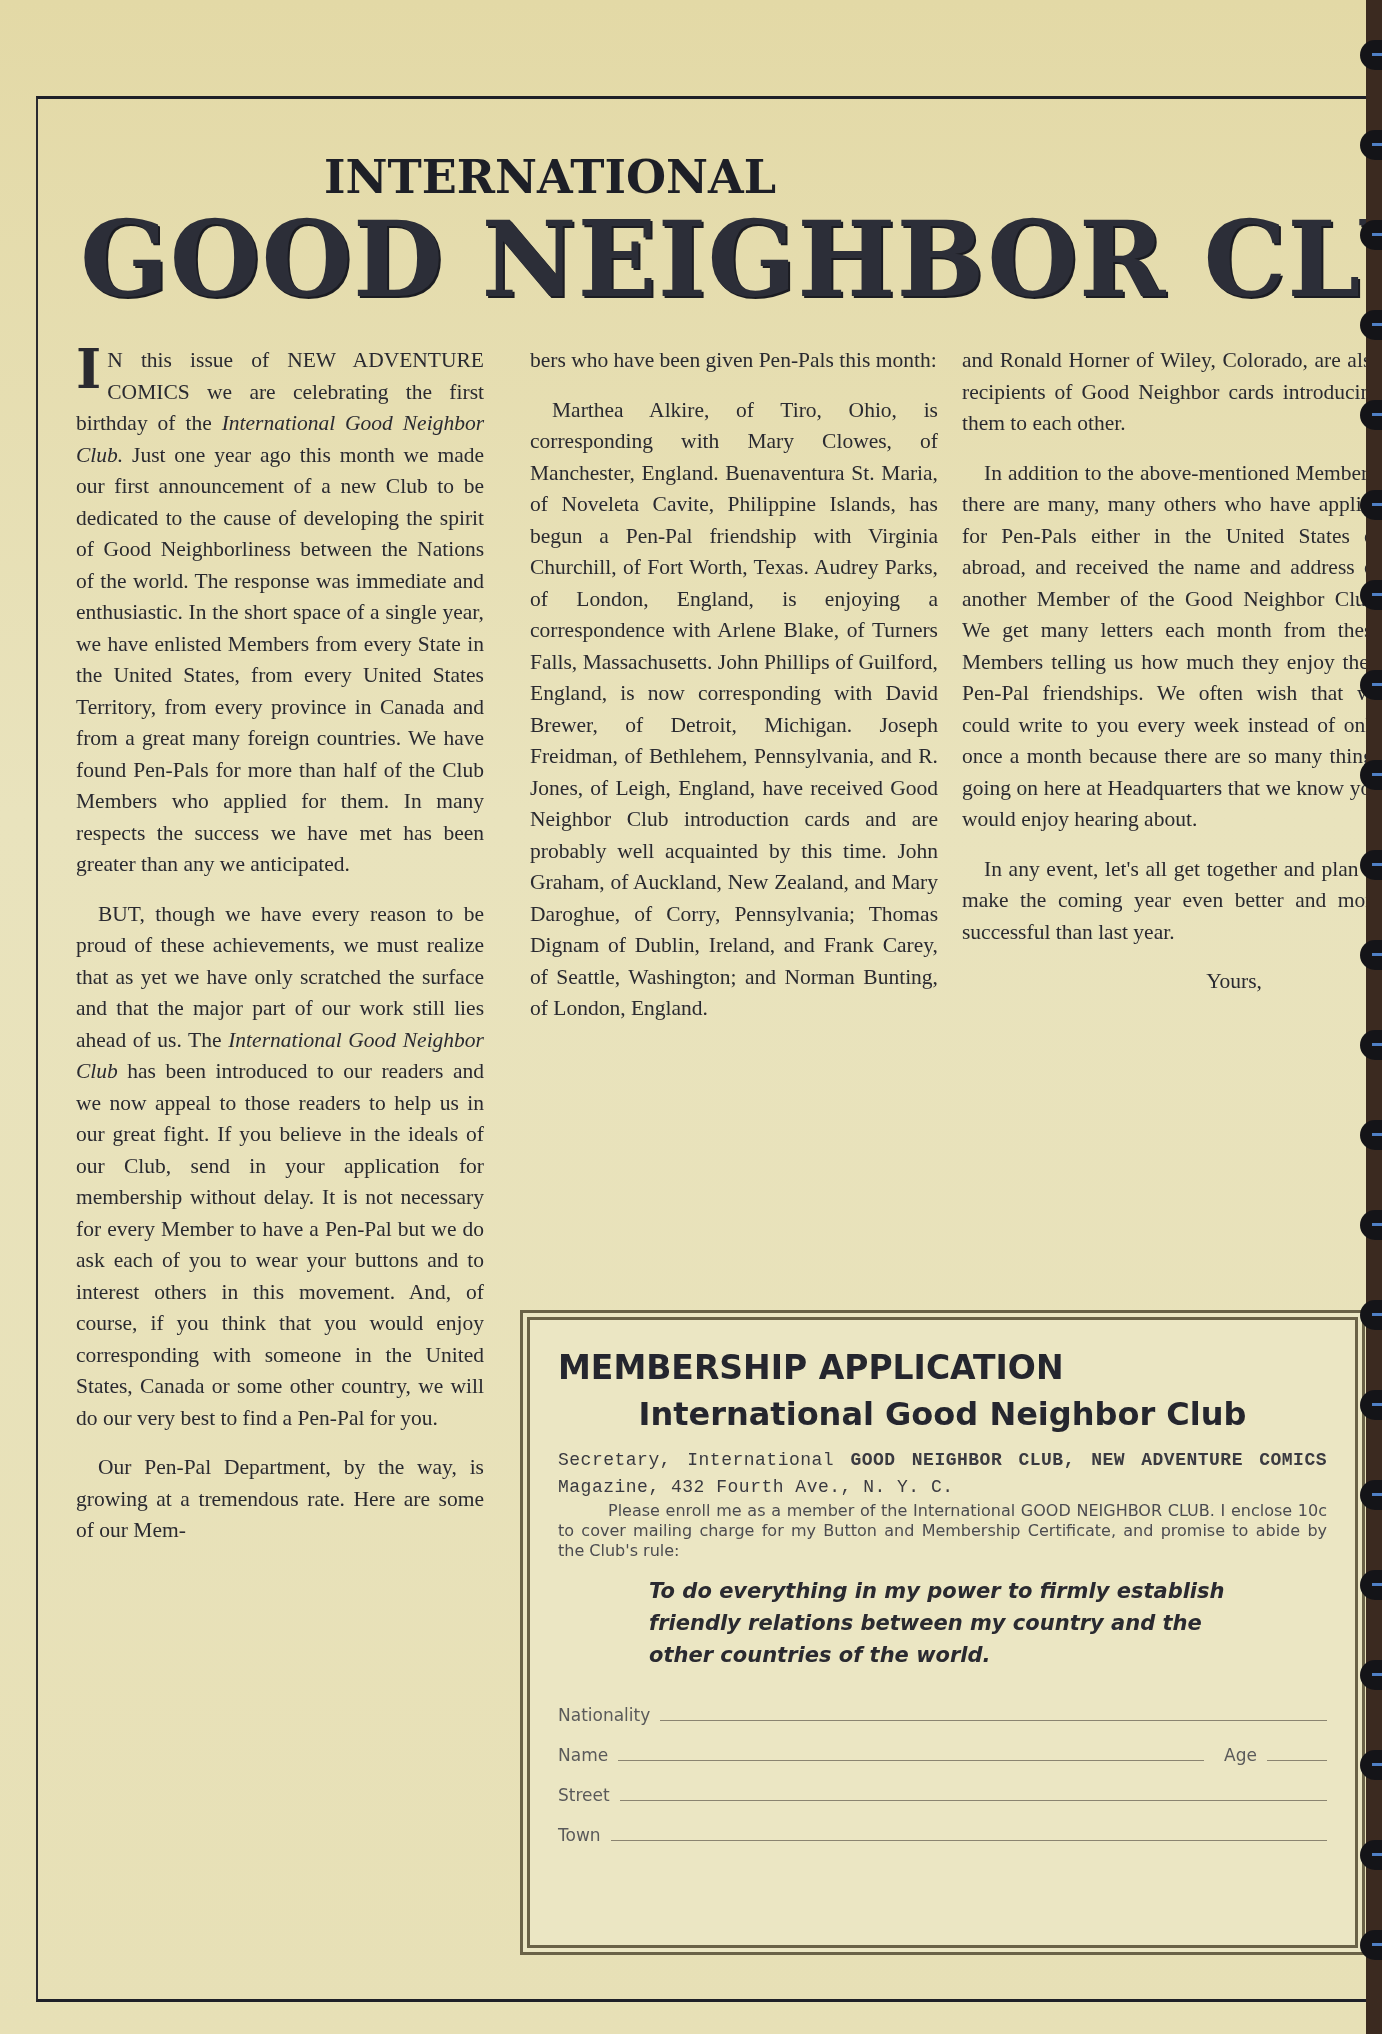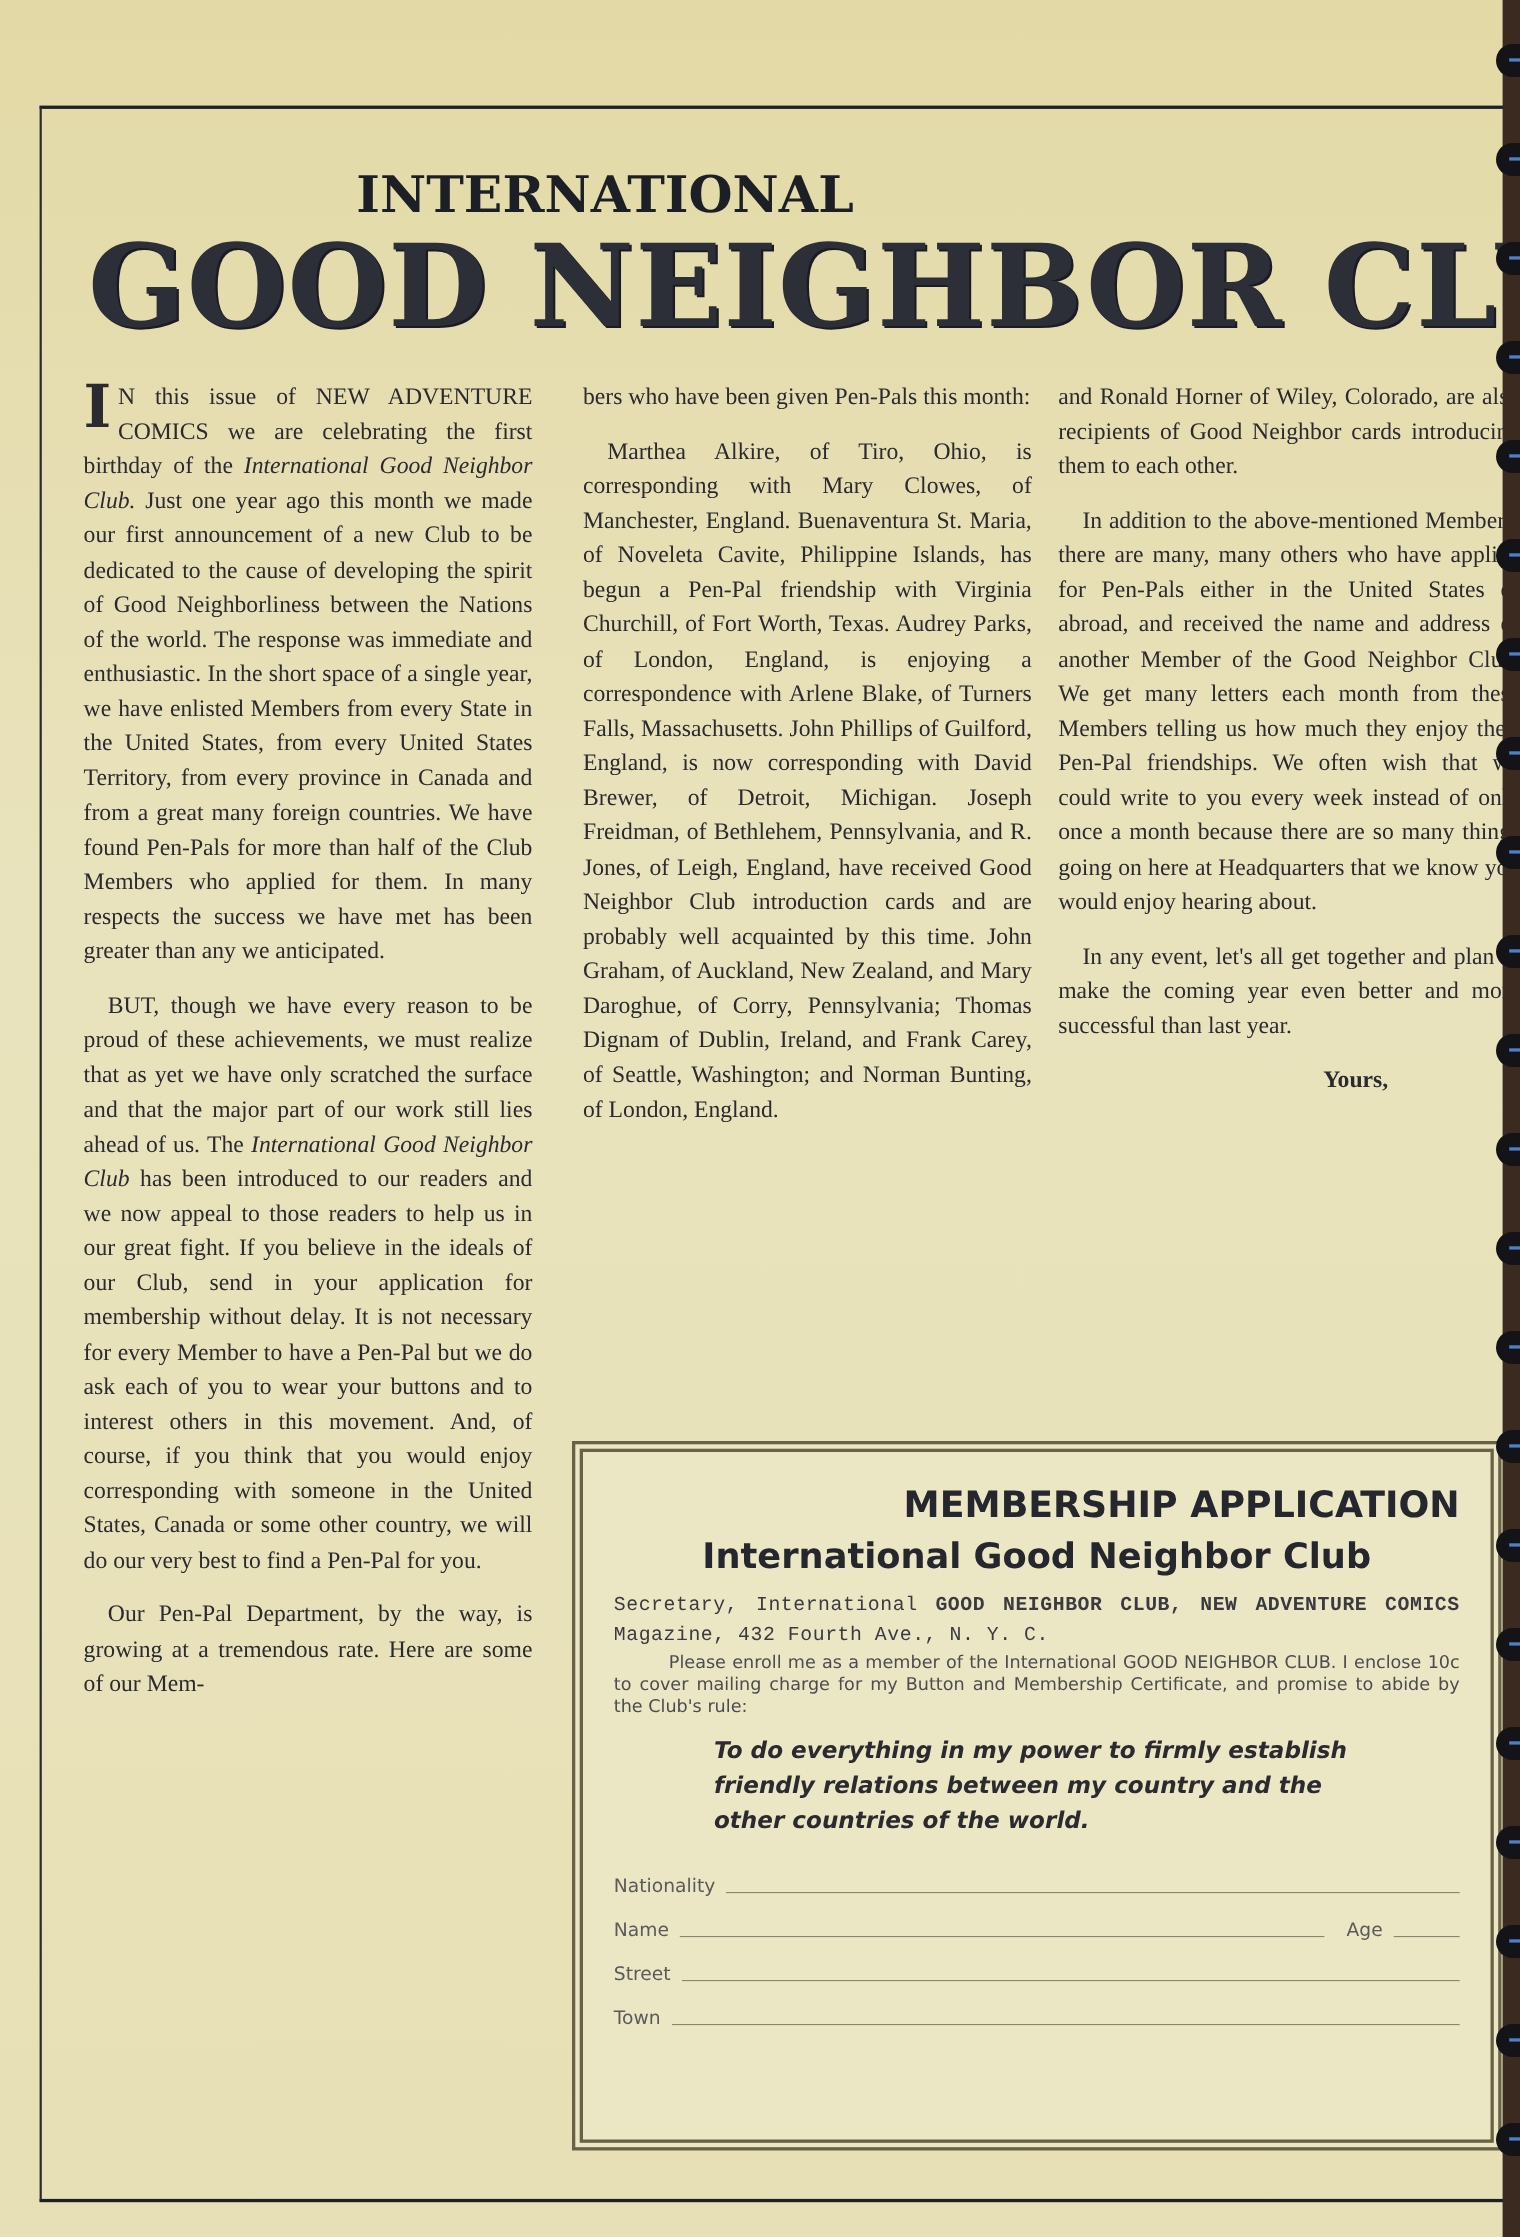--- a/index.html
+++ b/index.html
@@ -11,24 +11,24 @@
   .col{position:absolute;top:345px;font-size:21.5px;line-height:31.5px;text-align:justify;color:#2a2a30;}
   .col p{margin:0 0 18px 0;text-indent:0;}
   .col p.ind{text-indent:22px;}
   .c1{left:76px;width:408px;}
   .c2{left:530px;width:408px;}
   .c3{left:962px;width:420px;}
   .dropcap{float:left;font-size:54px;line-height:44px;font-weight:bold;margin:2px 6px 0 0;font-family:"DejaVu Serif",serif;}
   .ital{font-style:italic;}
   .sig{text-align:right;margin:0;}
   .sig.name{font-variant:small-caps;padding-right:20px;}
-  .sig.yours{padding-right:120px;font-weight:bold;}
+  .sig.yours{padding-right:120px;}
   .app{position:absolute;left:520px;top:1310px;width:845px;height:645px;border:10px double #6a6247;box-sizing:border-box;background:#ebe6c3;}
   .app-inner{position:absolute;left:28px;top:28px;right:28px;}
-  .app h2{margin:0;text-align:right;font-family:"DejaVu Sans",sans-serif;font-weight:bold;font-size:33px;letter-spacing:0px;color:#25262e;}
+  .app h2{margin:0;text-align:left;font-family:"DejaVu Sans",sans-serif;font-weight:bold;font-size:33px;letter-spacing:0px;color:#25262e;}
   .app h3{margin:8px 0 14px;text-align:center;font-family:"DejaVu Sans",sans-serif;font-weight:bold;font-size:32px;color:#25262e;}
   .app .addr{font-family:Liberation Mono, monospace;font-size:18px;line-height:27px;text-align:justify;color:#3a3a40;letter-spacing:0.5px;}
   .app .addr b{font-weight:bold;}
   .app .dear{font-family:"DejaVu Sans",sans-serif;font-size:17px;margin-top:6px;color:#45454a;}
   .app .body{font-family:"DejaVu Sans",sans-serif;font-size:16px;line-height:20px;text-align:justify;color:#4b4b50;text-indent:50px;}
   .app .pledge{font-family:"DejaVu Sans",sans-serif;font-weight:bold;font-style:italic;font-size:21px;line-height:32px;margin:14px 60px 14px 91px;color:#2a2a30;}
   .field{display:flex;align-items:flex-end;font-family:"DejaVu Sans",sans-serif;font-size:17px;color:#5a5a5a;height:40px;}
   .field .lbl{white-space:nowrap;margin-right:10px;}
   .field .line{flex:1;border-bottom:1px solid #8a8470;height:1px;margin-bottom:4px;}
   .field .age{margin:0 10px 0 20px;}

